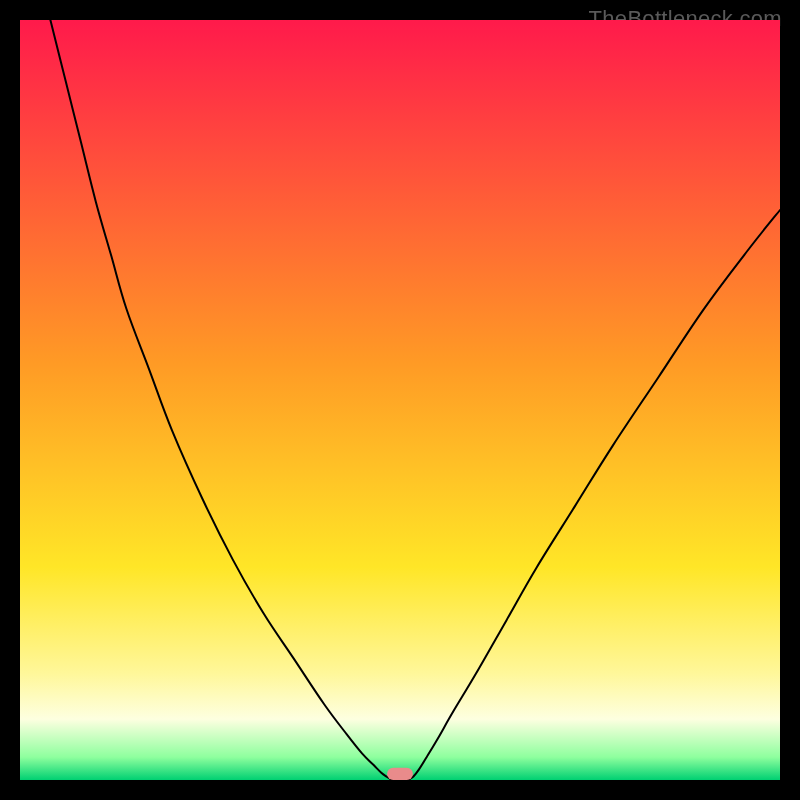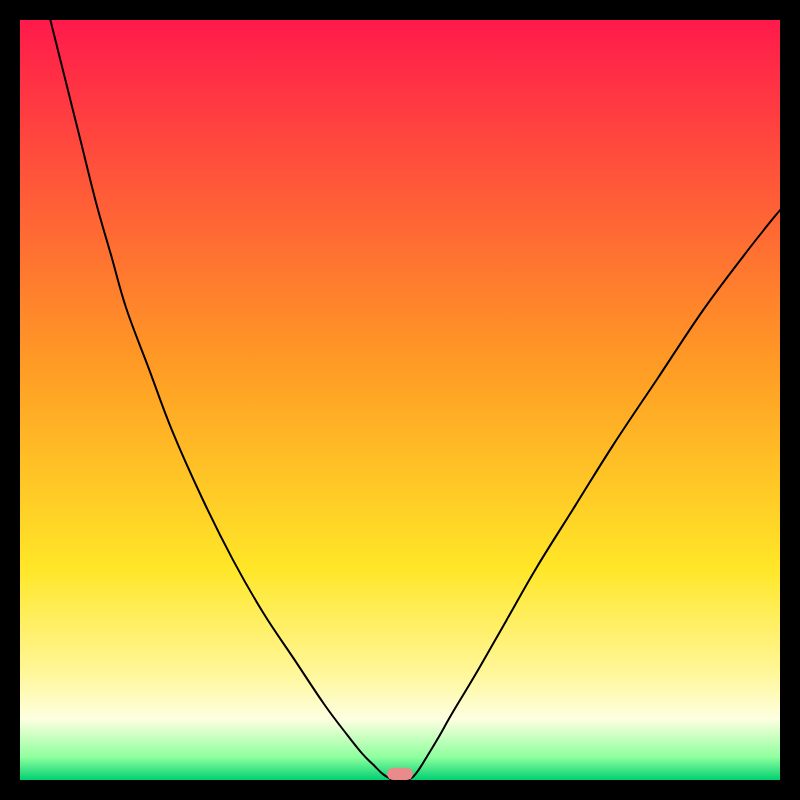--- a/index.html
+++ b/index.html
@@ -38,20 +38,21 @@
     display: block;
     width: 760px;
     height: 760px;
   }
 </style>
 </head>
 <body>
 
 <div class="frame">
 
+  <div class="watermark">TheBottleneck.com</div>
 
   <div class="plot-area">
     <svg id="chart-svg" viewBox="0 0 760 760" preserveAspectRatio="none">
       <defs>
         <linearGradient id="bg-grad" x1="0" y1="0" x2="0" y2="1">
             <stop offset="0%" stop-color="#ff1a4b"></stop>
             <stop offset="45%" stop-color="#ff9a25"></stop>
             <stop offset="72%" stop-color="#ffe627"></stop>
             <stop offset="86%" stop-color="#fff79a"></stop>
             <stop offset="92%" stop-color="#fdffe0"></stop>

